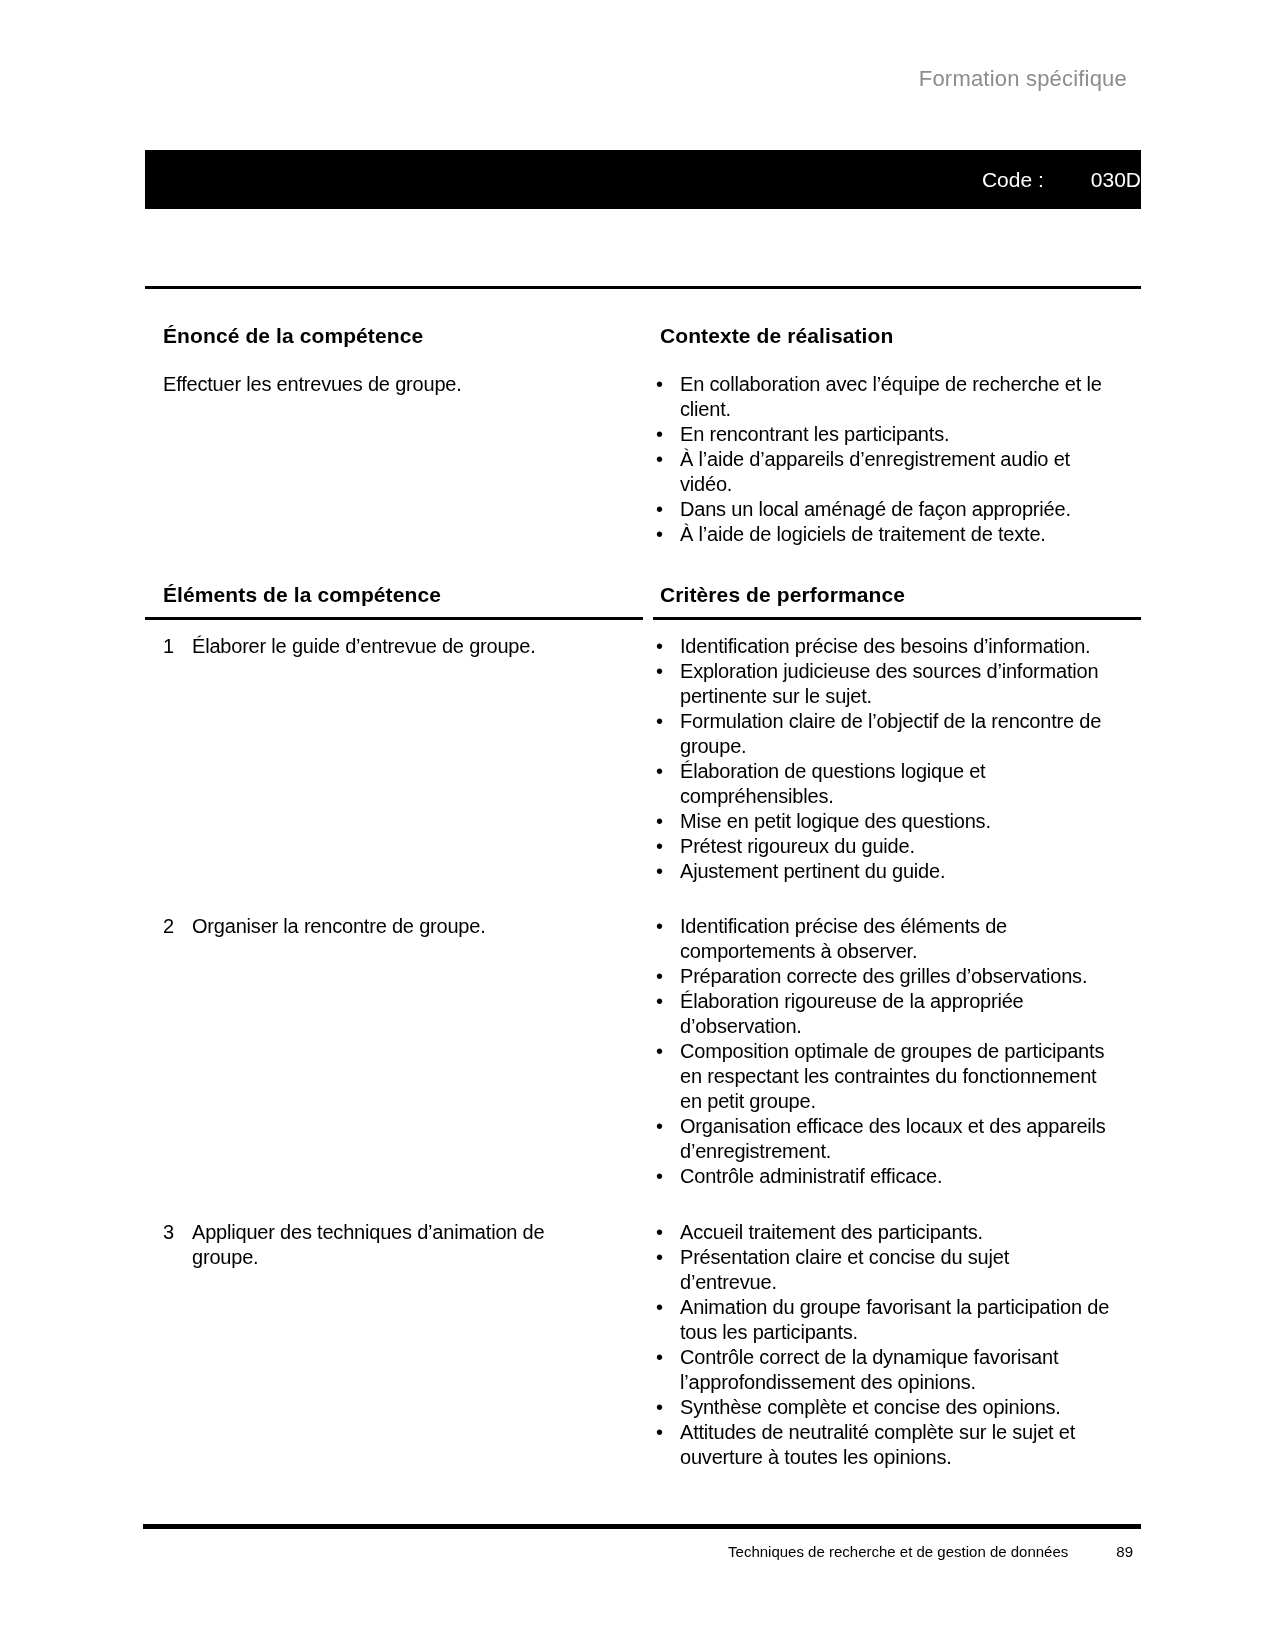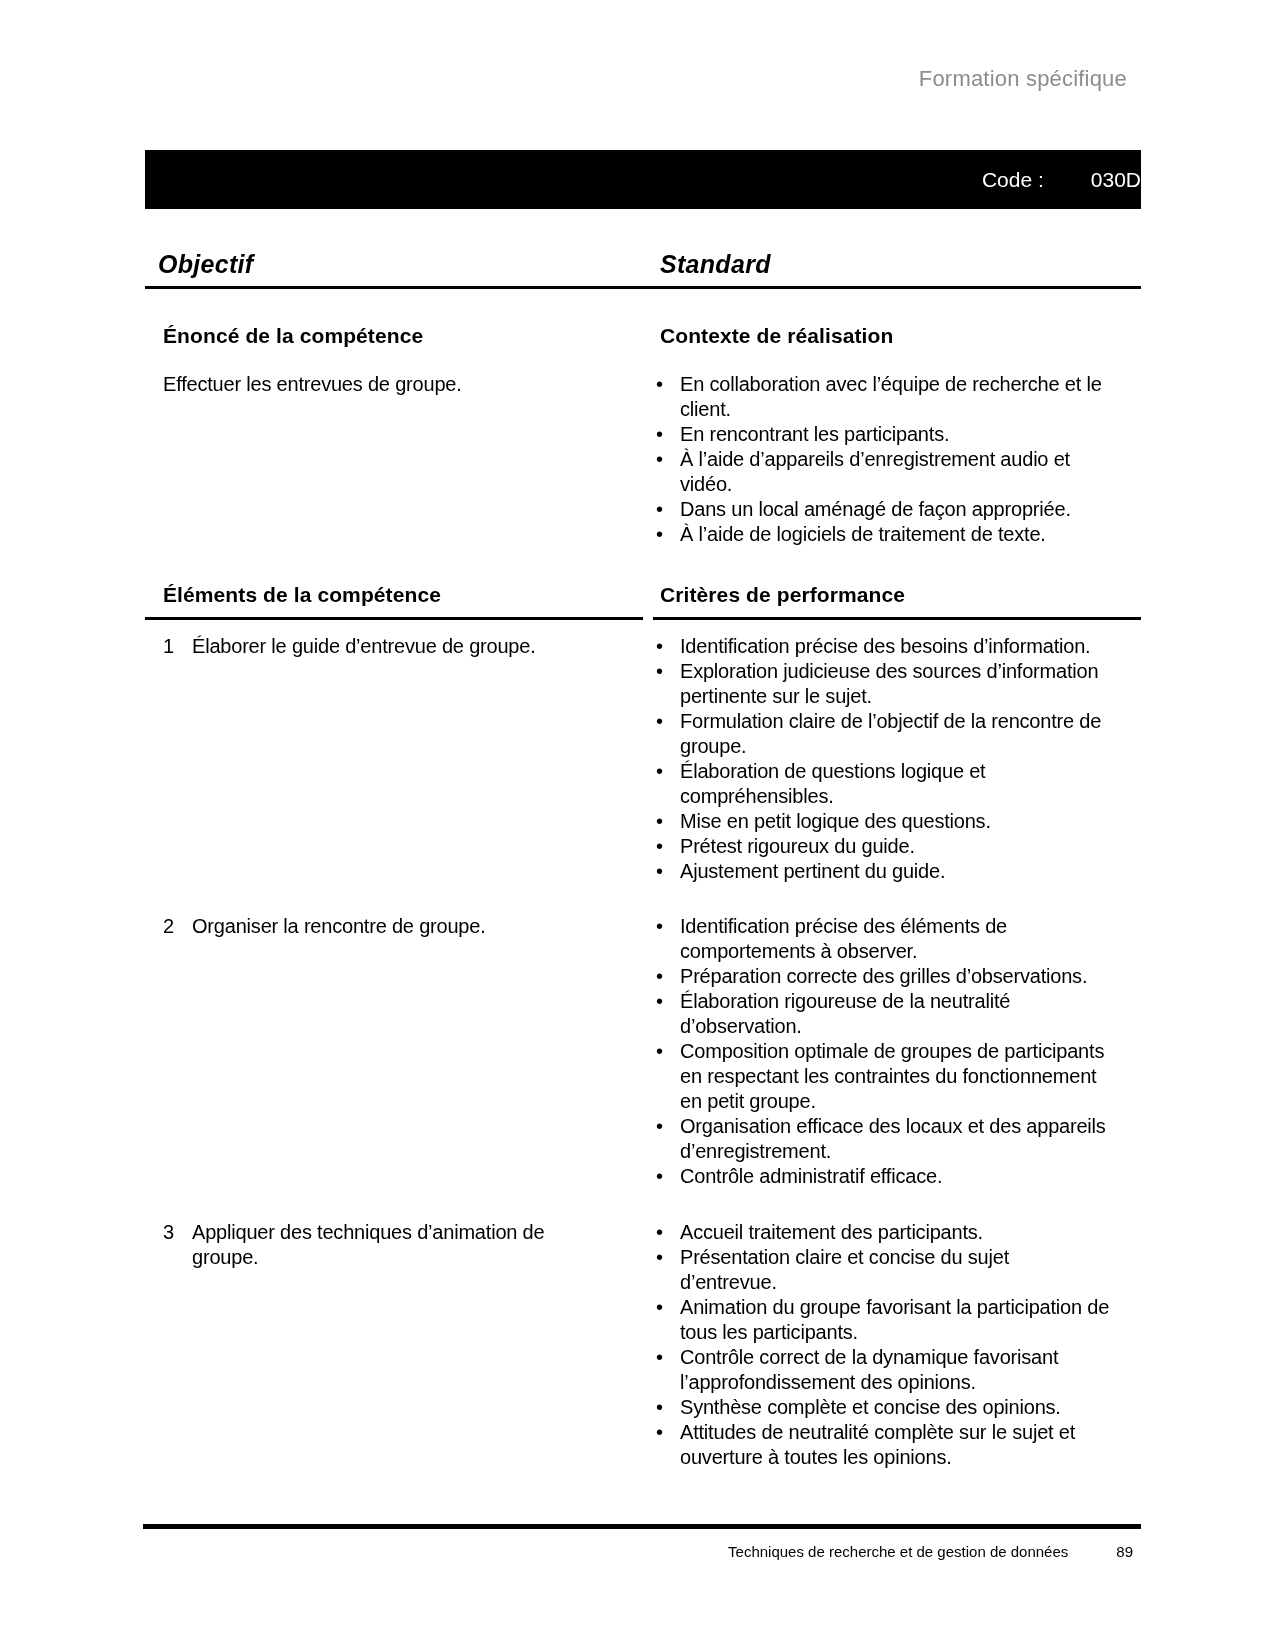--- a/index.html
+++ b/index.html
@@ -78,24 +78,20 @@
 
 <div class="sheet">
 
   <div class="running-head">Formation spécifique</div>
 
   <div class="banner">
     <span class="code-label">Code :</span>
     <span class="code-value">030D</span>
   </div>
 
-  <div class="col-titles">
-    <span class="col-title left">Objectif</span>
-    <span class="col-title right">Standard</span>
-  </div>
   <div class="rule-full"></div>
 
   <div class="row-heads-1">
     <span class="sec-head left">Énoncé de la compétence</span>
     <span class="sec-head right">Contexte de réalisation</span>
   </div>
 
   <div class="enonce-body body-text">Effectuer les entrevues de groupe.</div>
 
   <div class="context-list-wrap body-text">
@@ -175,21 +171,21 @@
           <li>
             <span class="marker">•</span>
             <span class="btxt">Identification précise des éléments de comportements à observer.</span>
           </li>
           <li>
             <span class="marker">•</span>
             <span class="btxt">Préparation correcte des grilles d’observations.</span>
           </li>
           <li>
             <span class="marker">•</span>
-            <span class="btxt">Élaboration rigoureuse de la neutralité d’observation.</span>
+            <span class="btxt">Élaboration rigoureuse de la appropriée d’observation.</span>
           </li>
           <li>
             <span class="marker">•</span>
             <span class="btxt">Composition optimale de groupes de participants en respectant les contraintes du fonctionnement en petit groupe.</span>
           </li>
           <li>
             <span class="marker">•</span>
             <span class="btxt">Organisation efficace des locaux et des appareils d’enregistrement.</span>
           </li>
           <li>

